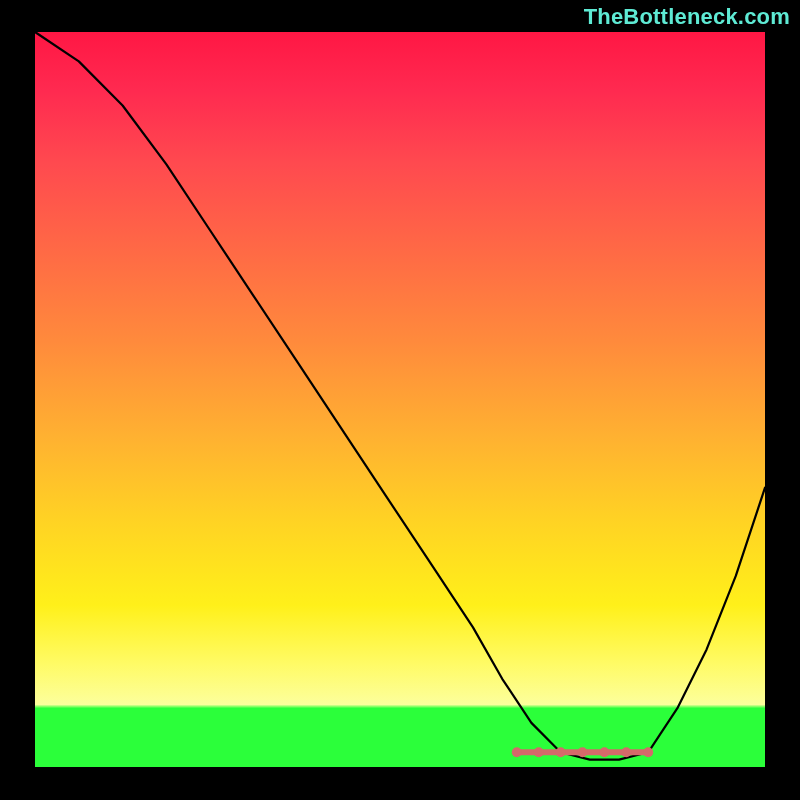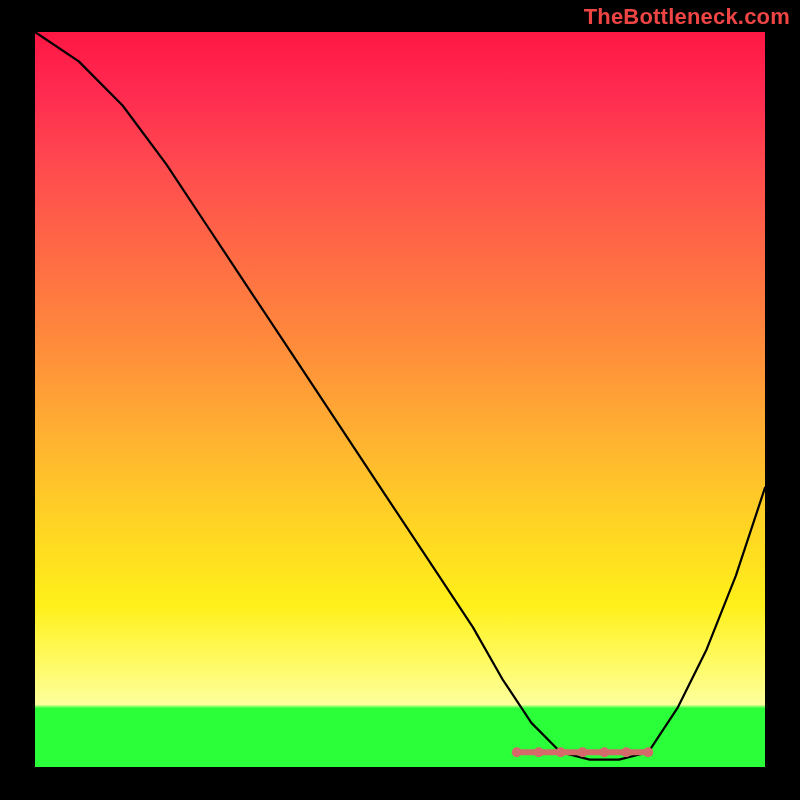--- a/index.html
+++ b/index.html
@@ -14,21 +14,21 @@
   .frame {
     position: relative;
     width: 800px;
     height: 800px;
     background: #000;
   }
   .watermark {
     position: absolute;
     top: 4px;
     right: 10px;
-    color: #ef4444;
+    color: #5eead4;
     font-size: 22px;
     font-weight: bold;
     letter-spacing: 0.2px;
     user-select: none;
   }
   
   .plot-area {
     position: absolute;
     left: 35px;
     top: 32px;

